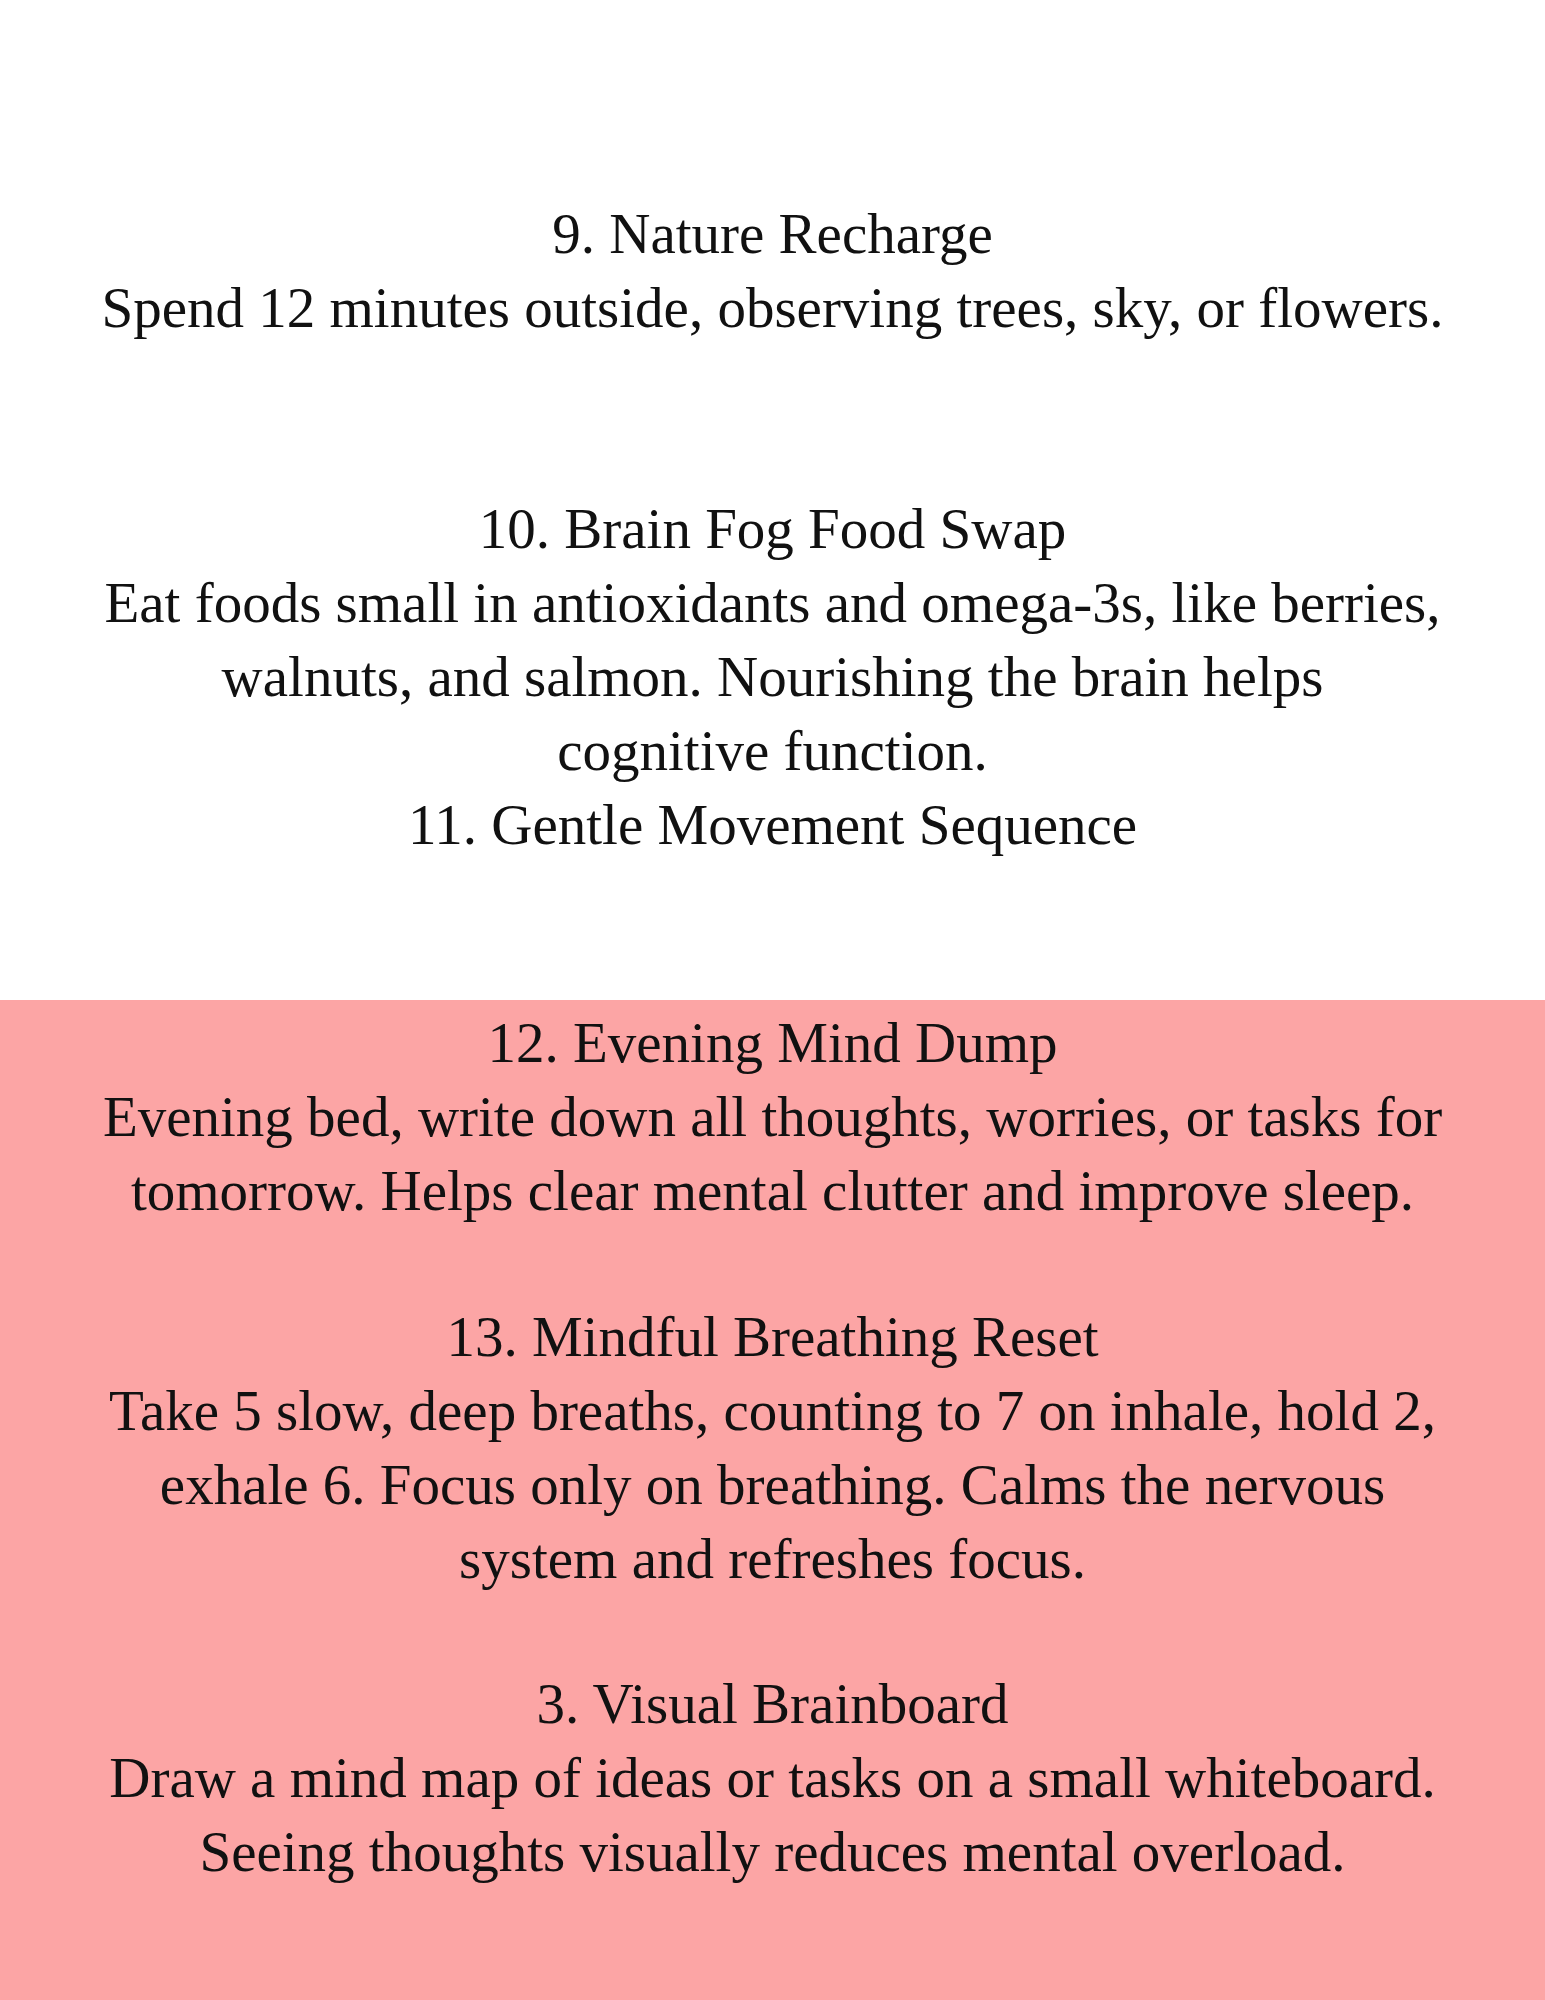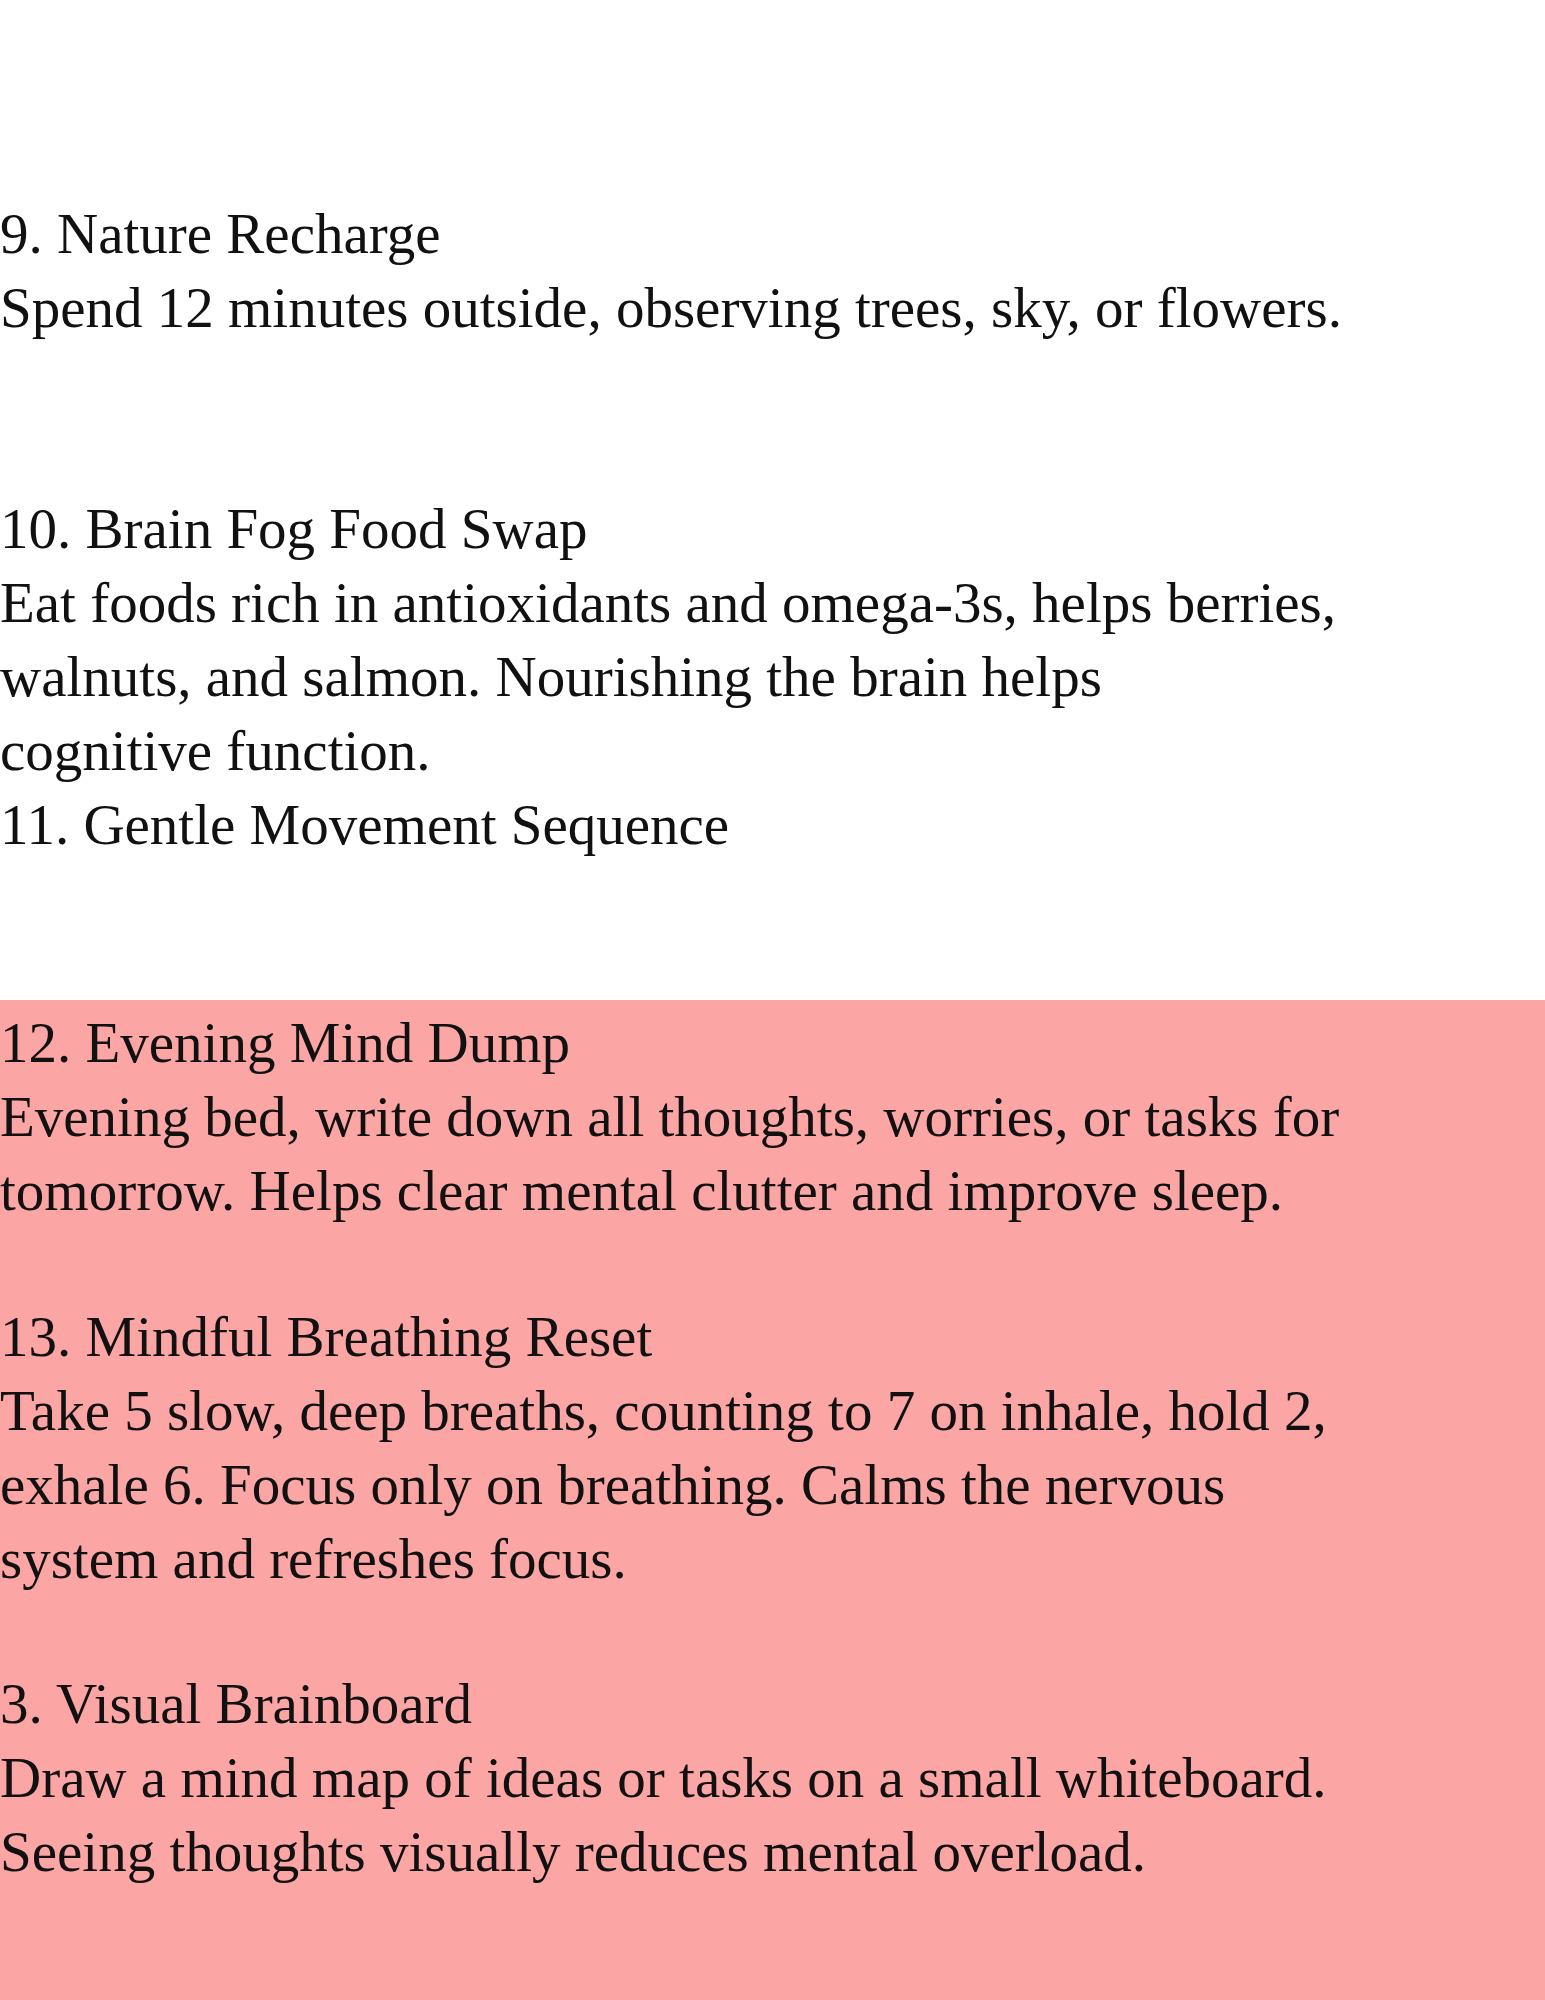--- a/index.html
+++ b/index.html
@@ -24,35 +24,36 @@
     }
     .section-bottom {
       top: 1000px;
       height: 1000px;
       background: #fca5a5;
     }
     .line {
       position: absolute;
       left: 0;
       width: 1545px;
+      text-align: center;
       font-size: 57px;
       line-height: 74px;
       white-space: nowrap;
       letter-spacing: 0px;
     }
   </style>
 </head>
 <body>
 
 <div class="section section-top">
   <div class="line" style="top:197px">9. Nature Recharge</div>
   <div class="line" style="top:271px">Spend 12 minutes outside, observing trees, sky, or flowers.</div>
 
   <div class="line" style="top:492px">10. Brain Fog Food Swap</div>
-  <div class="line" style="top:566px">Eat foods rich in antioxidants and omega-3s, helps berries,</div>
+  <div class="line" style="top:566px">Eat foods small in antioxidants and omega-3s, like berries,</div>
   <div class="line" style="top:640px">walnuts, and salmon. Nourishing the brain helps</div>
   <div class="line" style="top:714px">cognitive function.</div>
 
   <div class="line" style="top:788px">11. Gentle Movement Sequence</div>
 </div>
 
 <div class="section section-bottom">
   <div class="line" style="top:6px">12. Evening Mind Dump</div>
   <div class="line" style="top:80px">Evening bed, write down all thoughts, worries, or tasks for</div>
   <div class="line" style="top:154px">tomorrow. Helps clear mental clutter and improve sleep.</div>

